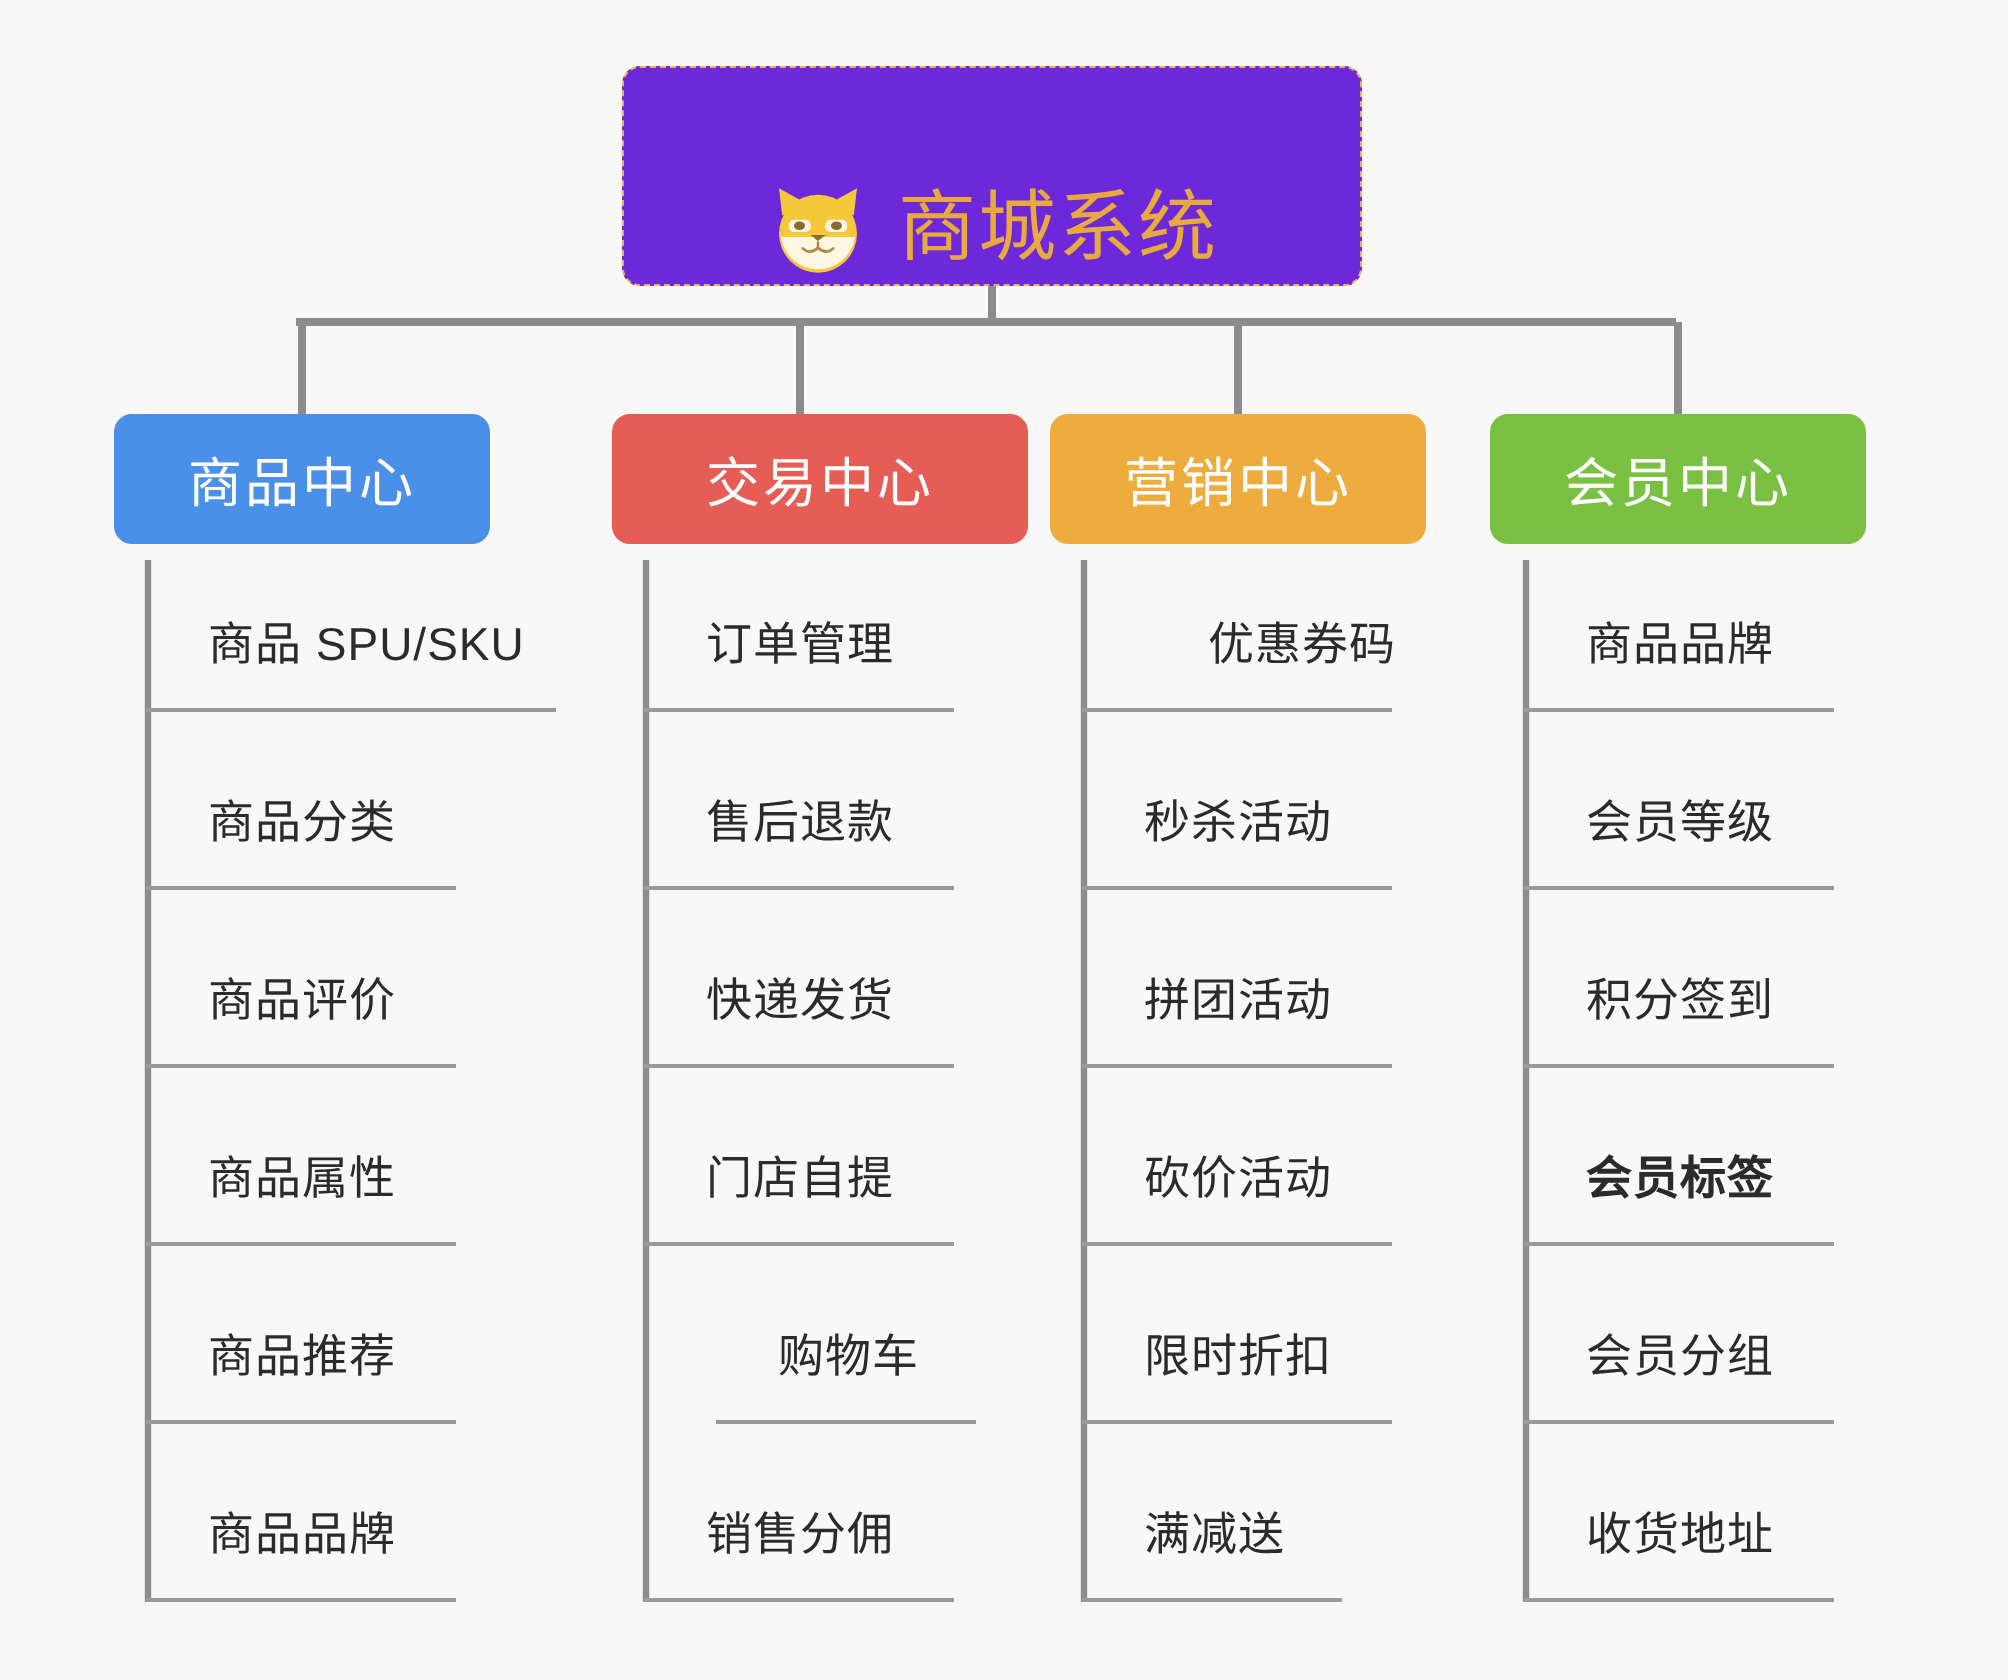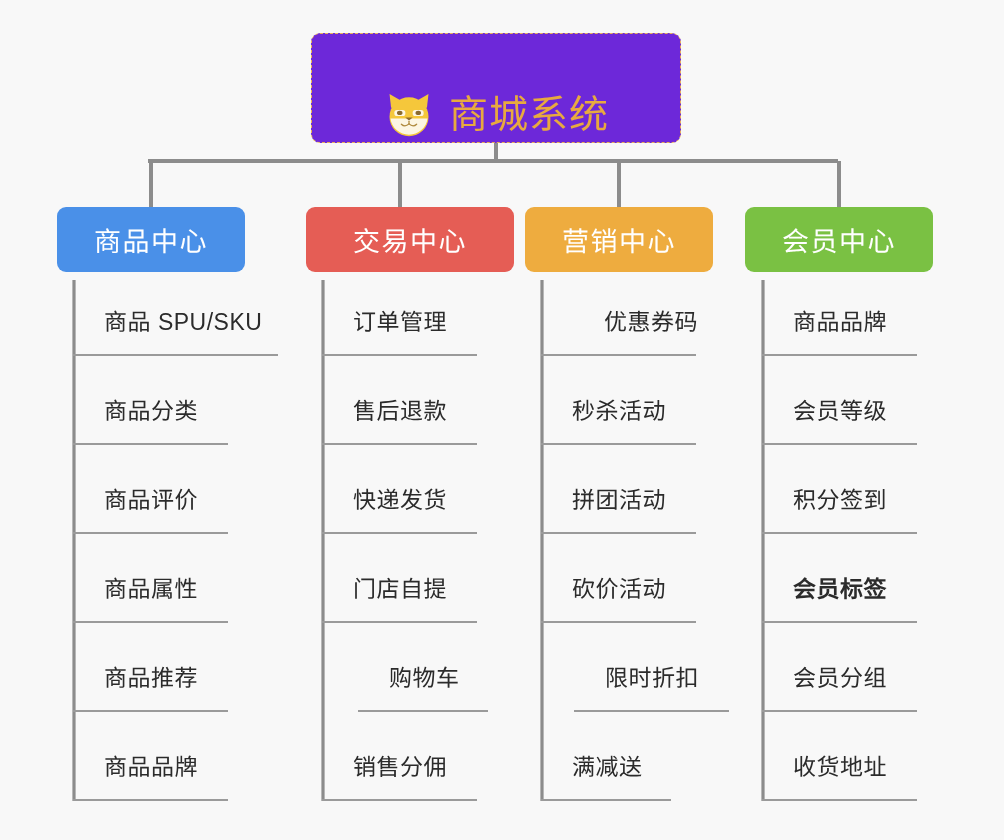--- a/index.html
+++ b/index.html
@@ -204,21 +204,21 @@
       </div>
       <div class="leaf" style="left: 541px; top: 399px; width: 155px;">
         <span class="leaf-label">秒杀活动</span>
       </div>
       <div class="leaf" style="left: 541px; top: 488px; width: 155px;">
         <span class="leaf-label">拼团活动</span>
       </div>
       <div class="leaf" style="left: 541px; top: 577px; width: 155px;">
         <span class="leaf-label">砍价活动</span>
       </div>
-      <div class="leaf" style="left: 541px; top: 666px; width: 155px; margin-left: 33px;">
+      <div class="leaf" style="left: 541px; top: 666px; width: 155px;">
         <span class="leaf-label">限时折扣</span>
       </div>
       <div class="leaf" style="left: 541px; top: 755px; width: 130px;">
         <span class="leaf-label">满减送</span>
       </div>
       <div class="cat-header" style="left: 745px; width: 188px; background: rgb(122, 193, 67);">
         <span>会员中心</span>
       </div>
       <div class="leaf" style="left: 762px; top: 310px; width: 155px;">
         <span class="leaf-label">商品品牌</span>

